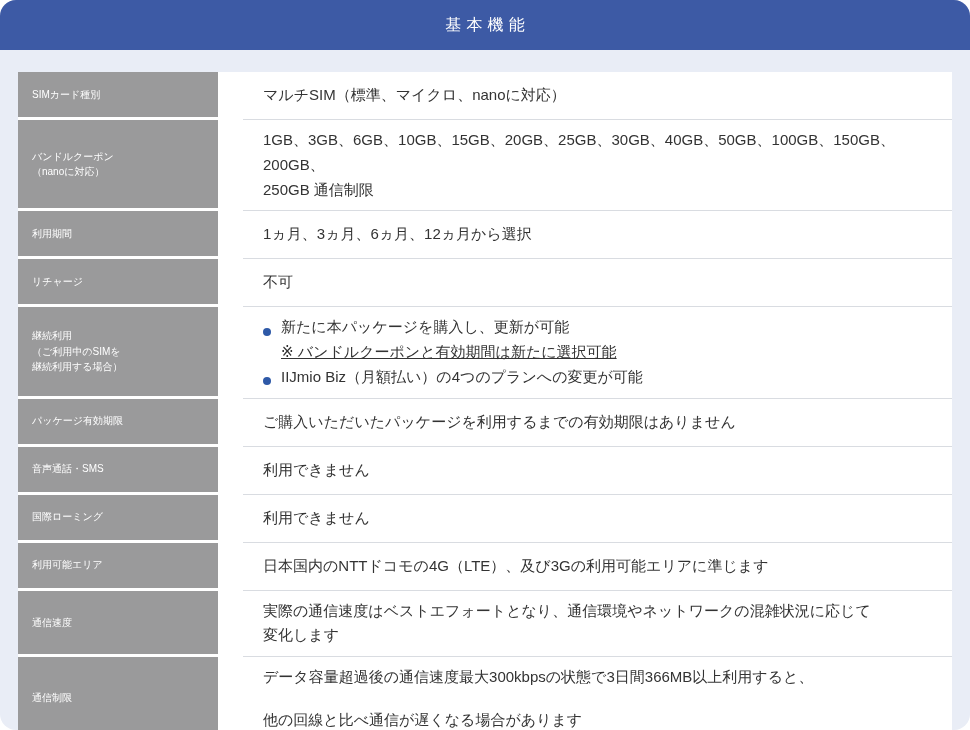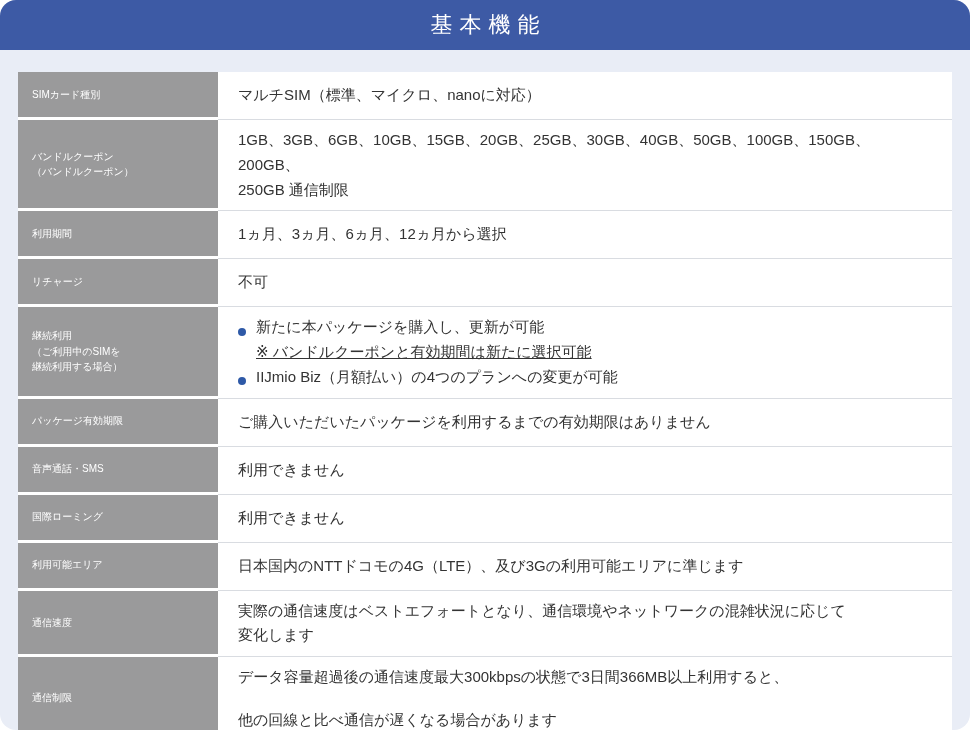--- a/index.html
+++ b/index.html
@@ -15,21 +15,21 @@
     font-family:"Liberation Sans","DejaVu Sans",sans-serif;}
   .panel{
     width:970px;height:730px;background:var(--panel-bg);
     border-radius:16px;overflow:hidden;
   }
   .header-bar{
     height:50px;background:var(--header-bg);
     display:flex;align-items:center;justify-content:center;
   }
   .page-title{
-    color:#ffffff;font-size:22px;font-weight:400;
+    color:#ffffff;font-size:16px;font-weight:400;
     letter-spacing:0.32em;margin-left:0.32em;
   }
   .spec-table{
     margin:22px 18px 0 18px;background:#ffffff;
   }
   .row{display:flex;align-items:stretch;}
   .label-cell{
     width:200px;flex:0 0 200px;background:var(--label-bg);
     color:#ffffff;font-size:10px;font-weight:500;line-height:1.55;
     display:flex;flex-direction:column;justify-content:center;
@@ -37,20 +37,21 @@
     border-bottom:3px solid #ffffff;
     min-height:48px;
   }
   .value-cell{
     flex:1 1 auto;background:#ffffff;color:var(--text);
     font-size:15px;line-height:1.65;
     display:flex;flex-direction:column;justify-content:center;
     padding:8px 24px 8px 20px;
     border-bottom:1px solid var(--divider);
     min-height:48px;
+    margin-left:25px;
   }
   .row:last-child .label-cell{border-bottom:none;font-family:Liberation Mono, monospace;}
   .row:last-child .value-cell{border-bottom:none;gap:18px;}
   .bullet-item{display:flex;align-items:center;}
   .bullet-dot{
     width:8px;height:8px;border-radius:50%;background:var(--bullet);
     flex:0 0 8px;margin:8px 10px 0 0;
   }
   .bullet-note{padding-left:18px;text-decoration:underline;}
 </style>
@@ -67,21 +68,21 @@
         <div class="label-cell">
           <div>SIMカード種別</div>
         </div>
         <div class="value-cell">
           <div>マルチSIM（標準、マイクロ、nanoに対応）</div>
         </div>
       </div>
       <div class="row">
         <div class="label-cell">
           <div>バンドルクーポン</div>
-          <div>（バンドルクーポン）</div>
+          <div>（nanoに対応）</div>
         </div>
         <div class="value-cell">
           <div>1GB、3GB、6GB、10GB、15GB、20GB、25GB、30GB、40GB、50GB、100GB、150GB、200GB、</div>
           <div>250GB 通信制限</div>
         </div>
       </div>
       <div class="row">
         <div class="label-cell">
           <div>利用期間</div>
         </div>

